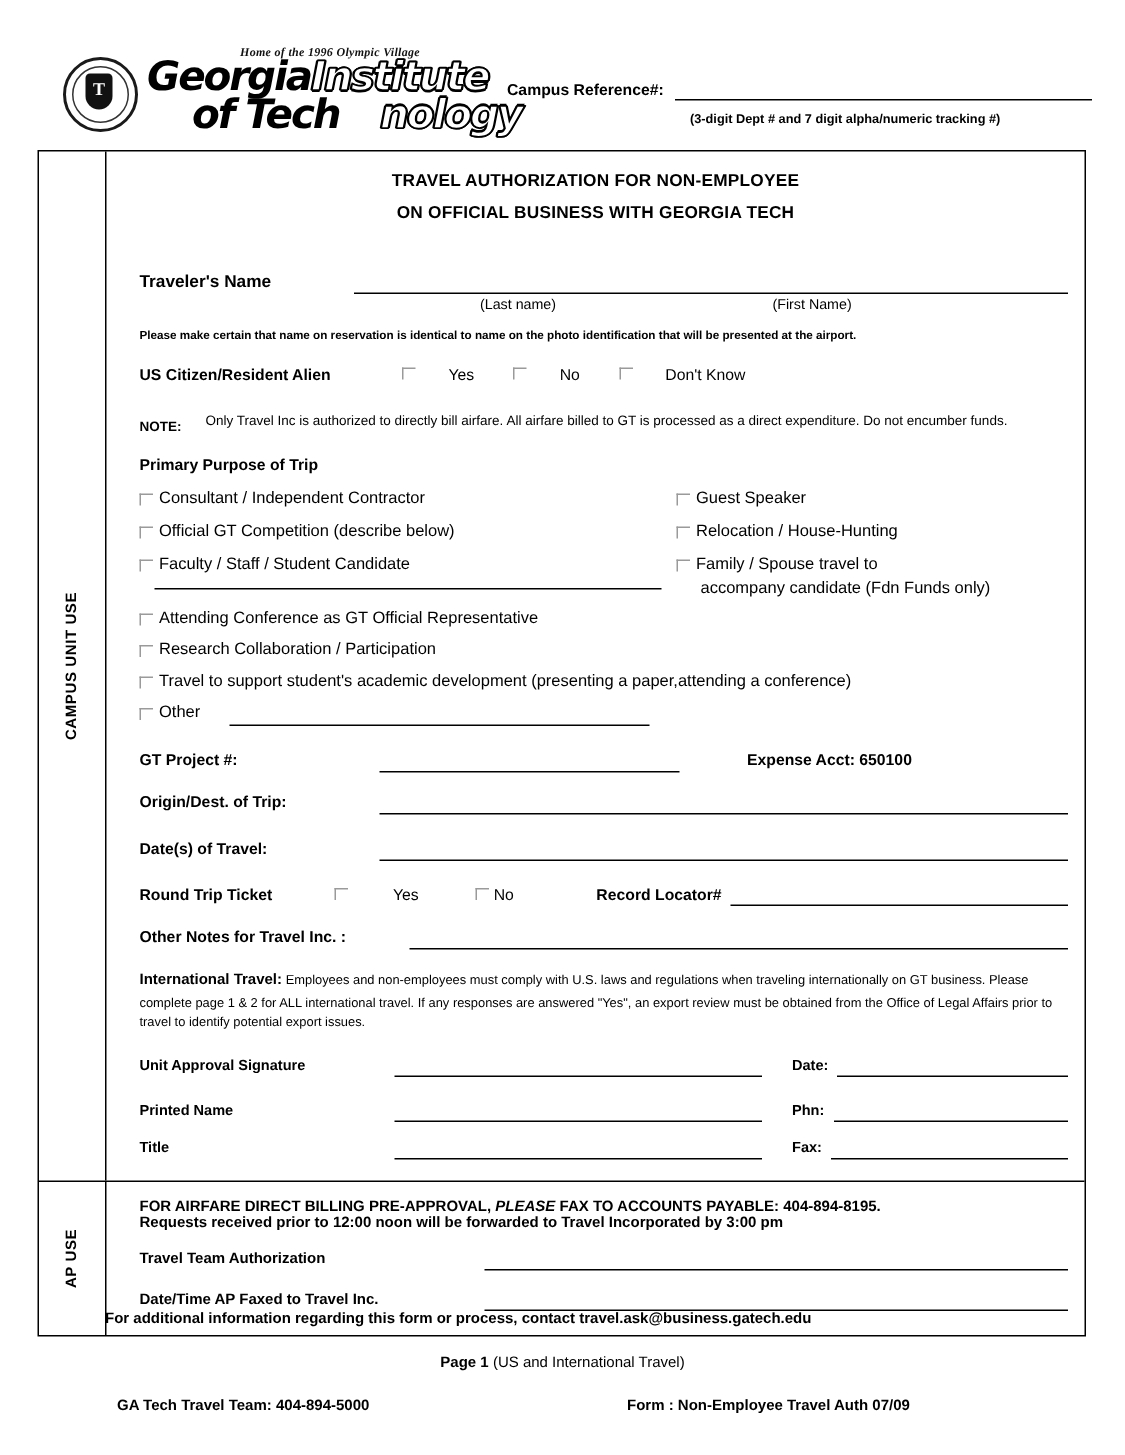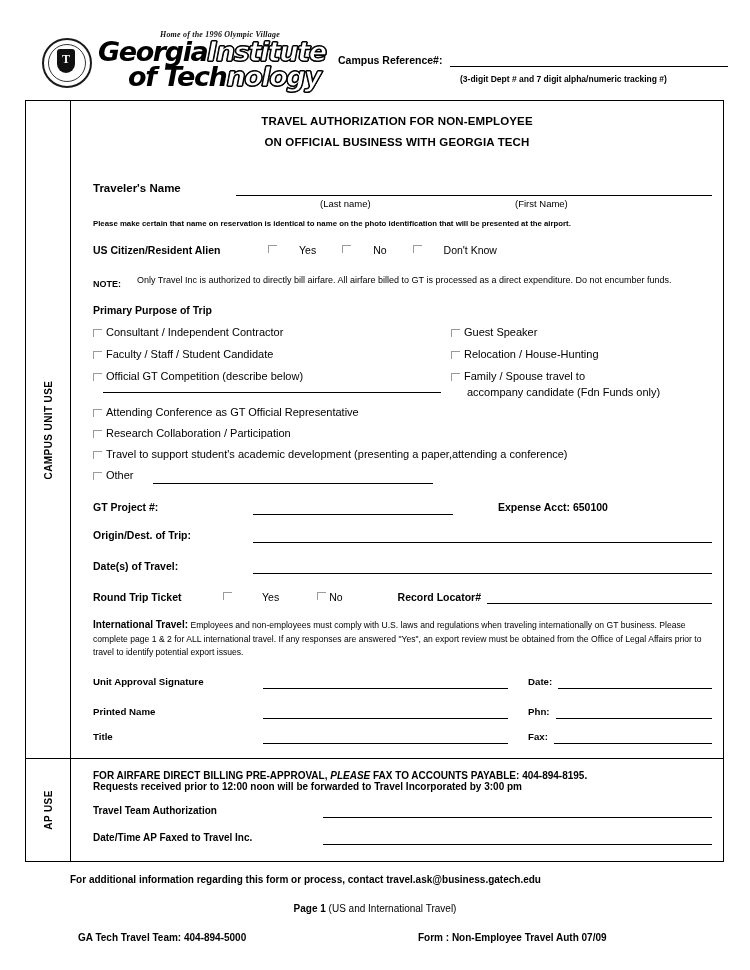--- a/index.html
+++ b/index.html
@@ -98,21 +98,21 @@
     font-family: "DejaVu Sans", sans-serif;
     font-weight: bold;
     font-style: italic;
     font-size: 27px;
     letter-spacing: -1.4px;
     color: #ffffff;
     -webkit-text-stroke: 1.1px #000;
     text-shadow:
       -1px 0 #000, 1px 0 #000, 0 -1px #000, 0 1px #000;
   }
-  .wm-row2 { margin-left: 30px; }
+  .wm-row2 { margin-left: 30px; gap: 27px; }
 
   .campus-ref {
     position: absolute;
     left: 338px;
     top: 52px;
     width: 390px;
   }
   .campus-ref-row {
     display: flex;
     align-items: flex-end;
@@ -564,25 +564,25 @@
         <div class="purpose-title">Primary Purpose of Trip</div>
 
         <div class="purpose-cols">
           <div class="pcol-left">
             <div class="chk-item">
               <span class="cb"></span>
               <span class="chk-label">Consultant / Independent Contractor</span>
             </div>
             <div class="chk-item">
               <span class="cb"></span>
-              <span class="chk-label">Faculty / Staff / Student Candidate</span>
+              <span class="chk-label">Official GT Competition (describe below)</span>
             </div>
             <div class="chk-item">
               <span class="cb"></span>
-              <span class="chk-label">Official GT Competition (describe below)</span>
+              <span class="chk-label">Faculty / Staff / Student Candidate</span>
             </div>
             <div class="rule-short"></div>
           </div>
 
           <div class="pcol-right">
             <div class="chk-item">
               <span class="cb"></span>
               <span class="chk-label">Guest Speaker</span>
             </div>
             <div class="chk-item">
@@ -638,20 +638,24 @@
           <span class="cb"></span>
           <span class="rt-yes-text">Yes</span>
           <span class="rt-no">
             <span class="cb"></span>
             <span class="rt-no-text">No</span>
           </span>
           <span class="rec-loc">Record Locator#</span>
           <span class="rec-line"></span>
         </div>
 
+        <div class="field-row notes-row">
+          <div class="field-label w-notes">Other Notes for Travel Inc. :</div>
+          <div class="line-full"></div>
+        </div>
 
         <div class="intl-para">
           <b>International Travel:</b>
           <span>Employees and non-employees must comply with U.S. laws and regulations when traveling internationally on GT business.  Please complete page 1 &amp; 2 for ALL international travel.  If any responses are answered "Yes", an export review must be obtained from the Office of Legal Affairs prior to travel to identify potential export issues.</span>
         </div>
 
         <div class="sig-row">
           <div class="sig-label">Unit Approval Signature</div>
           <div class="sig-line"></div>
           <div class="sig-label2">Date:</div>

